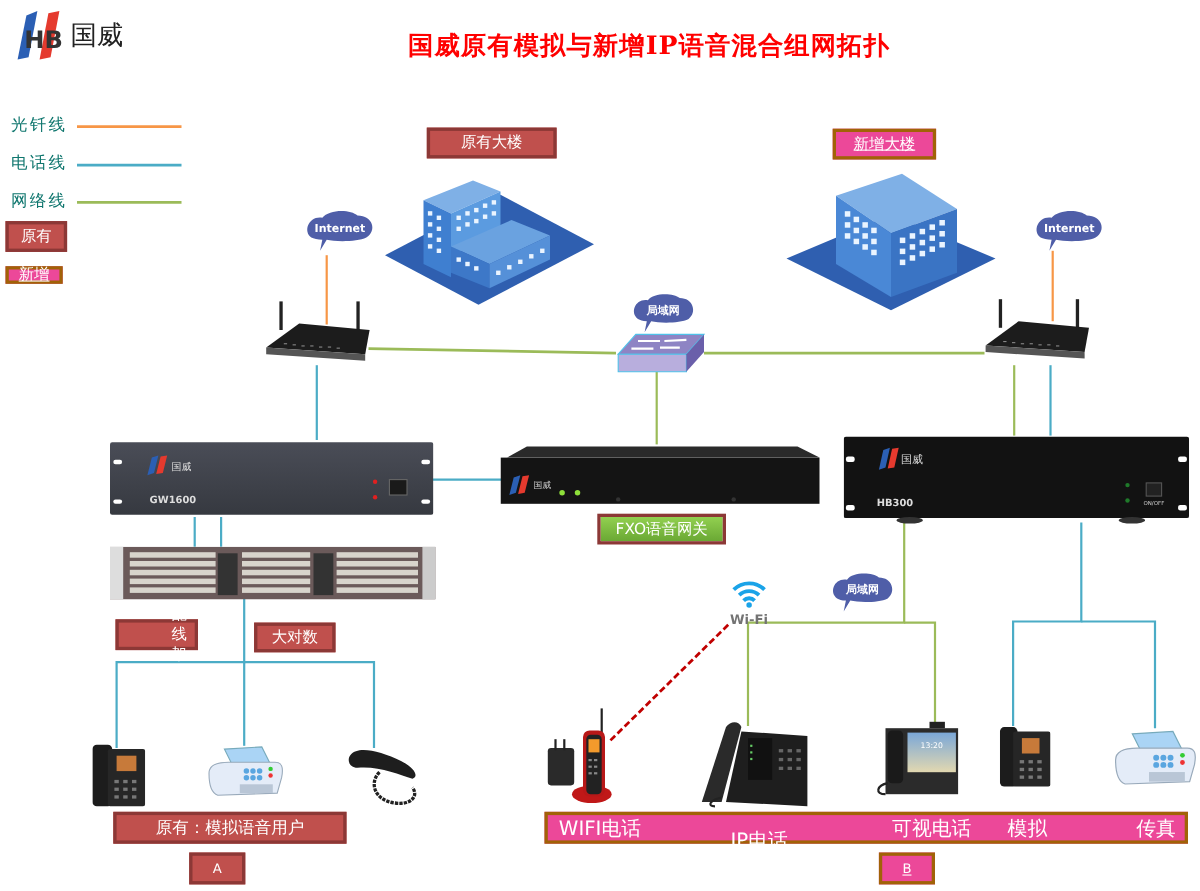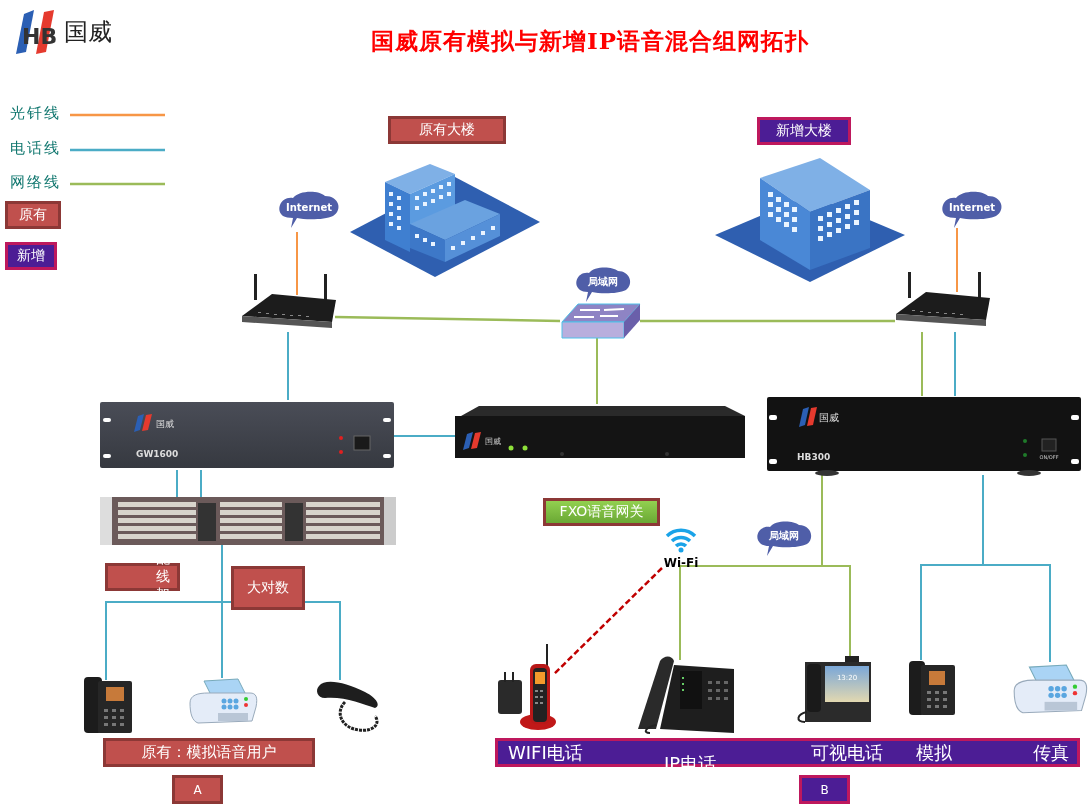--- a/index.html
+++ b/index.html
@@ -5,22 +5,22 @@
   html,body{margin:0;padding:0;background:#fff;}
   body{width:1091px;height:810px;position:relative;overflow:hidden;font-family:"DejaVu Sans",sans-serif;}
   .abs{position:absolute;}
   #wires{position:absolute;left:0;top:0;width:1091px;height:810px;}
   .logo{left:14px;top:8px;width:110px;height:48px;}
   .logo-text{position:absolute;left:50px;top:8px;font-size:24px;color:#222;font-family:"DejaVu Sans",sans-serif;}
   .title{left:0;width:1180px;top:26px;text-align:center;color:#ff0000;font-size:23px;font-weight:bold;font-family:"DejaVu Serif",serif;letter-spacing:1px;}
   .legend-label{font-size:15px;color:#0f766e;letter-spacing:2px;}
   .tag{box-sizing:border-box;color:#fff;font-size:14px;text-align:left;display:flex;align-items:center;justify-content:center;}
   .tag.red{background:#c0504d;border:3px solid #8c3836;}
-  .tag.green{background:#4c1d95;border:3px solid #be185d;}
-  .tag.greengrad{background:linear-gradient(#92d050,#6aa834);border:3px solid #8c3836;margin-top:31px;}
+  .tag.green{background:#ec4899;border:3px solid #a16207;text-decoration:underline;}
+  .tag.greengrad{background:linear-gradient(#92d050,#6aa834);border:3px solid #8c3836;}
   .cloud-text{font-size:10px;font-weight:bold;fill:#fff;font-family:"DejaVu Sans",sans-serif;}
   .device-label{fill:#ddd;font-size:9px;font-family:"DejaVu Sans",sans-serif;font-weight:bold;}
   .bbar{display:flex;align-items:center;}
   .bbar span{position:absolute;color:#fff;font-size:18px;}
 </style>
 </head>
 <body>
 
 <svg id="wires" viewBox="0 0 1091 810">
 
@@ -60,21 +60,21 @@
   </svg>
   <span class="logo-text">国威</span>
 </div>
 
 <div class="abs title">国威原有模拟与新增IP语音混合组网拓扑</div>
 
 <div class="abs legend-label" style="left:10px;top:104px;">光钎线</div>
 <div class="abs legend-label" style="left:10px;top:139px;">电话线</div>
 <div class="abs legend-label" style="left:10px;top:173px;">网络线</div>
 <div class="abs tag red" style="left:5px;top:201px;width:56px;height:28px;">原有</div>
-<div class="abs tag green" style="left:5px;top:242px;width:52px;height:28px;">新增</div>
+<div class="abs tag green" style="left:5px;top:242px;width:52px;height:16px;">新增</div>
 
 <div class="abs tag red" style="left:388px;top:116px;width:118px;height:28px;">原有大楼</div>
 <div class="abs tag green" style="left:757px;top:117px;width:94px;height:28px;">新增大楼</div>
 
 <svg class="abs" style="left:345px;top:152px;" width="200" height="130" viewBox="0 0 200 130">
   <polygon points="5,80 90,125 195,70 110,25" fill="#2f5fb0"></polygon>
   <polygon points="40,30 85,12 110,22 65,42" fill="#7fb0e6"></polygon>
   <polygon points="40,30 65,42 65,100 40,88" fill="#3f7fd0"></polygon>
   <polygon points="65,42 110,22 110,60 65,80" fill="#5b9be0"></polygon>
   <polygon points="65,72 120,48 155,62 100,88" fill="#6aa2e0"></polygon>
@@ -245,21 +245,21 @@
       <rect x="120" y="29" width="62" height="5"></rect>
       <rect x="120" y="37" width="62" height="5"></rect>
     <rect x="206" y="5" width="74" height="5"></rect>
       <rect x="206" y="13" width="74" height="5"></rect>
       <rect x="206" y="21" width="74" height="5"></rect>
       <rect x="206" y="29" width="74" height="5"></rect>
       <rect x="206" y="37" width="74" height="5"></rect>
   </g>
 </svg>
 <div class="abs tag red" style="left:105px;top:563px;width:75px;height:28px;padding-left:48px;">配线架</div>
-<div class="abs tag red" style="left:231px;top:566px;width:74px;height:44px;">大对数</div>
+<div class="abs tag red" style="left:231px;top:566px;width:74px;height:27px;">大对数</div>
 
 <svg class="abs" style="left:455px;top:404px;" width="292" height="56" viewBox="0 0 292 56">
   <polygon points="6,12 24,2 270,2 290,12" fill="#2a2a2a"></polygon>
   <rect x="0" y="12" width="290" height="42" fill="#141414"></rect>
   <path d="M12 30 L18 28 L14 44 L8 46 Z" fill="#2b5fb4"></path>
     <path d="M20 29 L26 28 L22 44 L16 45 Z" fill="#e53a2e"></path>
   <text x="30" y="40" font-size="8" fill="#ccc">国威</text>
   <circle cx="56" cy="44" r="2.5" fill="#8ee03a"></circle>
     <circle cx="70" cy="44" r="2.5" fill="#8ee03a"></circle>
   <circle cx="107" cy="50" r="2" fill="#333"></circle>
@@ -285,21 +285,21 @@
     <ellipse cx="262" cy="78" rx="12" ry="3" fill="#333"></ellipse>
 </svg>
 
 <div class="abs" style="left:661px;top:526px;width:40px;height:44px;">
   <svg width="40" height="28" viewBox="0 0 40 28">
     <path d="M6 10 A20 20 0 0 1 34 10" fill="none" stroke="#1aa3e8" stroke-width="3.5"></path>
     <path d="M11 15 A13 13 0 0 1 29 15" fill="none" stroke="#1aa3e8" stroke-width="3.5"></path>
     <path d="M15 20 A7 7 0 0 1 25 20" fill="none" stroke="#1aa3e8" stroke-width="3.5"></path>
     <circle cx="20" cy="24" r="2.5" fill="#1aa3e8"></circle>
   </svg>
-  <div style="font-size:12px;font-weight:bold;color:#000000;text-align:center;margin-top:-2px;">Wi-Fi</div>
+  <div style="font-size:12px;font-weight:bold;color:#737373;text-align:center;margin-top:-2px;">Wi-Fi</div>
 </div>
 
 <svg class="abs" style="left:84px;top:673px;" width="48" height="62" viewBox="0 0 48 62">
   <rect x="0" y="4" width="18" height="56" rx="4" fill="#1c1c1c"></rect>
   <rect x="14" y="8" width="34" height="52" rx="2" fill="#262626"></rect>
   <rect x="22" y="14" width="18" height="14" fill="#c77a3a"></rect>
   <g fill="#777">
       <rect x="20" y="36" width="4" height="3"></rect>
       <rect x="28" y="36" width="4" height="3"></rect>
       <rect x="36" y="36" width="4" height="3"></rect>

